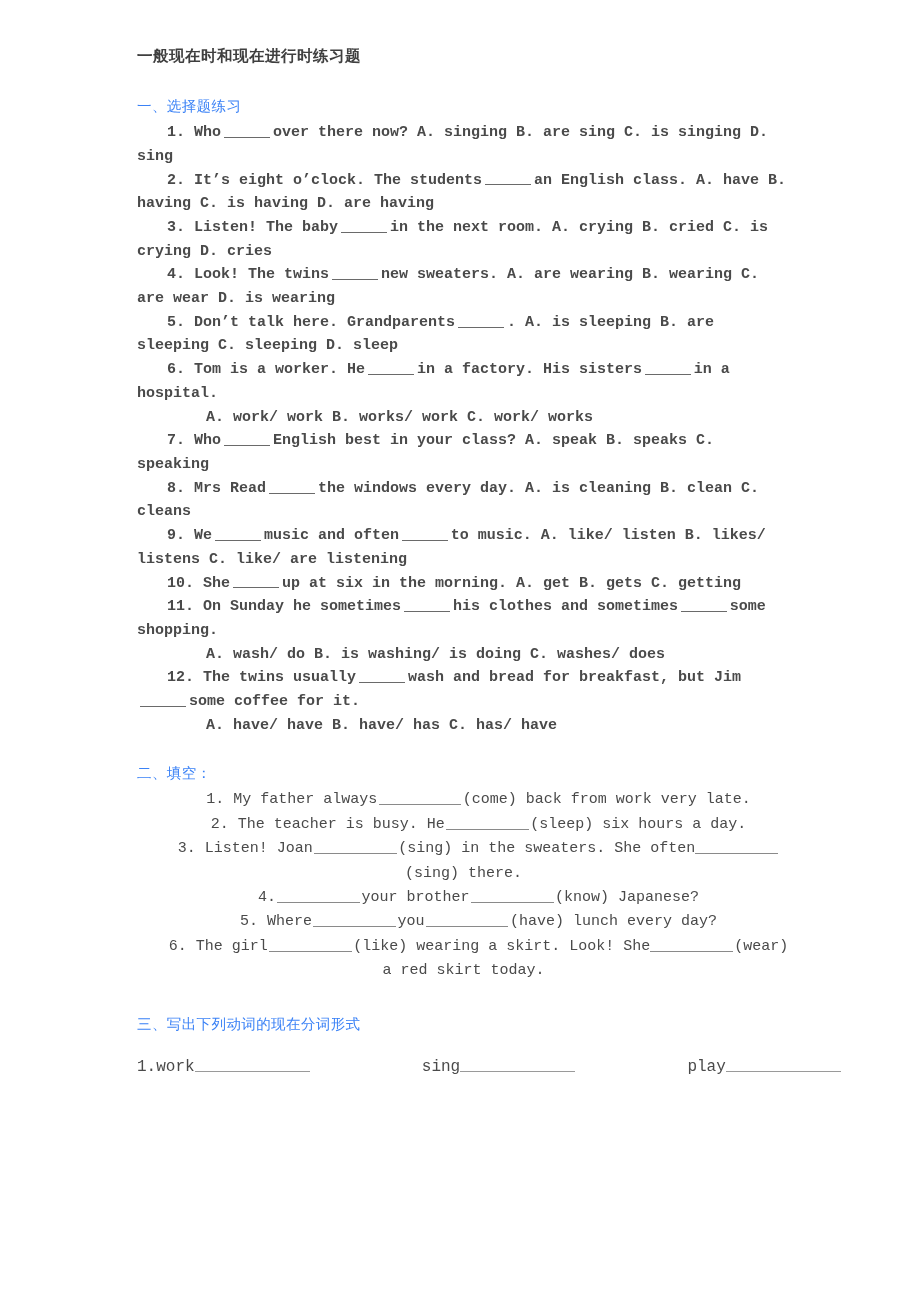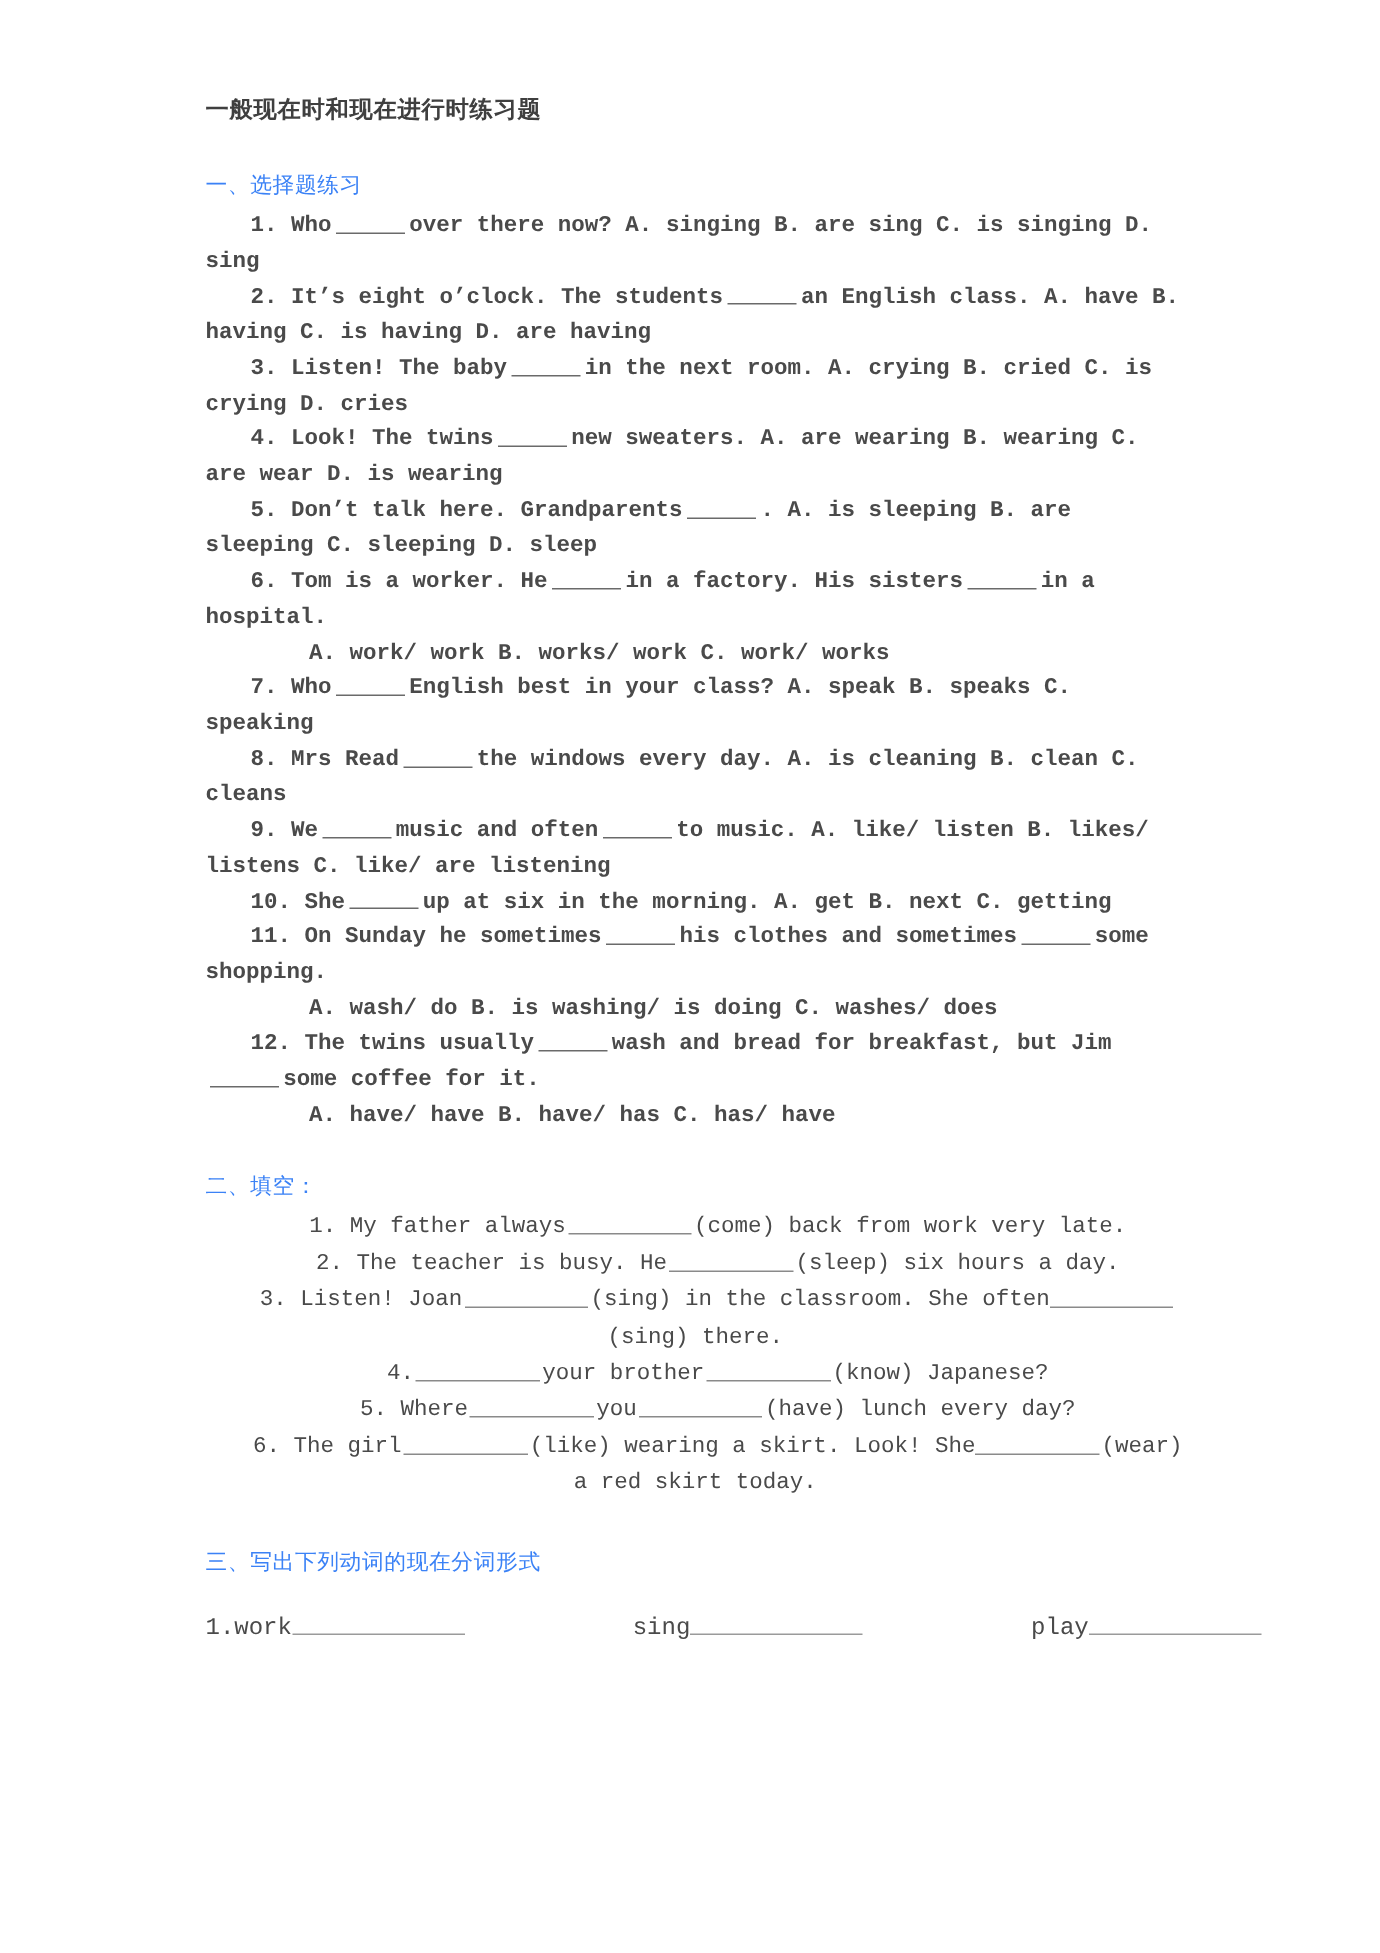--- a/index.html
+++ b/index.html
@@ -12,21 +12,21 @@
     height: 1302px;
     overflow: hidden;
     font-family: "Liberation Mono", "DejaVu Sans Mono", monospace;
     color: #4a4a4a;
   }
   .page {
     position: relative;
     width: 920px;
     height: 1302px;
     box-sizing: border-box;
-    padding: 64px 130px 0 137px;
+    padding: 46px 130px 0 137px;
     border-radius: 29px;
   }
   .doc-title {
     font-family: "Liberation Serif", "DejaVu Serif", serif;
     font-size: 15.5px;
     font-weight: bold;
     color: #3f3f3f;
     letter-spacing: 0.5px;
     margin: 0 0 30px 0;
     line-height: 1.3;
@@ -131,41 +131,41 @@
     <p class="q"><span>6. Tom is a worker. He</span><span class="blank"></span><span>in a factory. His sisters</span><span class="blank"></span><span>in a hospital.</span></p>
 
     <p class="q opts">A. work/ work    B. works/ work    C. work/ works</p>
 
     <p class="q"><span>7. Who</span><span class="blank"></span><span>English best in your class?    A. speak    B. speaks    C. speaking</span></p>
 
     <p class="q"><span>8. Mrs Read</span><span class="blank"></span><span>the windows every day.    A. is cleaning    B. clean    C. cleans</span></p>
 
     <p class="q"><span>9. We</span><span class="blank"></span><span>music and often</span><span class="blank"></span><span>to music.    A. like/ listen    B. likes/ listens    C. like/ are listening</span></p>
 
-    <p class="q"><span>10. She</span><span class="blank"></span><span>up at six in the morning.    A. get    B. next    C. getting</span></p>
+    <p class="q"><span>10. She</span><span class="blank"></span><span>up at six in the morning.    A. get    B. gets    C. getting</span></p>
 
     <p class="q"><span>11. On Sunday he sometimes</span><span class="blank"></span><span>his clothes and sometimes</span><span class="blank"></span><span>some shopping.</span></p>
 
     <p class="q opts">A. wash/ do    B. is washing/ is doing    C. washes/ does</p>
 
     <p class="q"><span>12. The twins usually</span><span class="blank"></span><span>wash and bread for breakfast, but Jim</span><span class="blank"></span><span>some coffee for it.</span></p>
 
     <p class="q opts">A. have/ have    B. have/ has    C. has/ have</p>
 
   </div>
 
   <div class="section-head s2">二、填空：</div>
 
   <div class="flist">
 
     <p class="fq"><span>1. My father always</span><span class="fblank"></span><span>(come) back from work very late.</span></p>
 
     <p class="fq"><span>2. The teacher is busy. He</span><span class="fblank"></span><span>(sleep) six hours a day.</span></p>
 
-    <p class="fq"><span>3. Listen! Joan</span><span class="fblank"></span><span>(sing) in the classroom. She often</span><span class="fblank lead"></span><span>(sing) there.</span></p>
+    <p class="fq"><span>3. Listen! Joan</span><span class="fblank"></span><span>(sing) in the sweaters. She often</span><span class="fblank lead"></span><span>(sing) there.</span></p>
 
     <p class="fq"><span>4.</span><span class="fblank"></span><span>your brother</span><span class="fblank"></span><span>(know) Japanese?</span></p>
 
     <p class="fq"><span>5. Where</span><span class="fblank"></span><span>you</span><span class="fblank"></span><span>(have) lunch every day?</span></p>
 
     <p class="fq"><span>6. The girl</span><span class="fblank"></span><span>(like) wearing a skirt. Look! She</span><span class="fblank lead"></span><span>(wear) a red skirt today.</span></p>
 
   </div>
 
   <div class="section-head s3">三、写出下列动词的现在分词形式</div>

